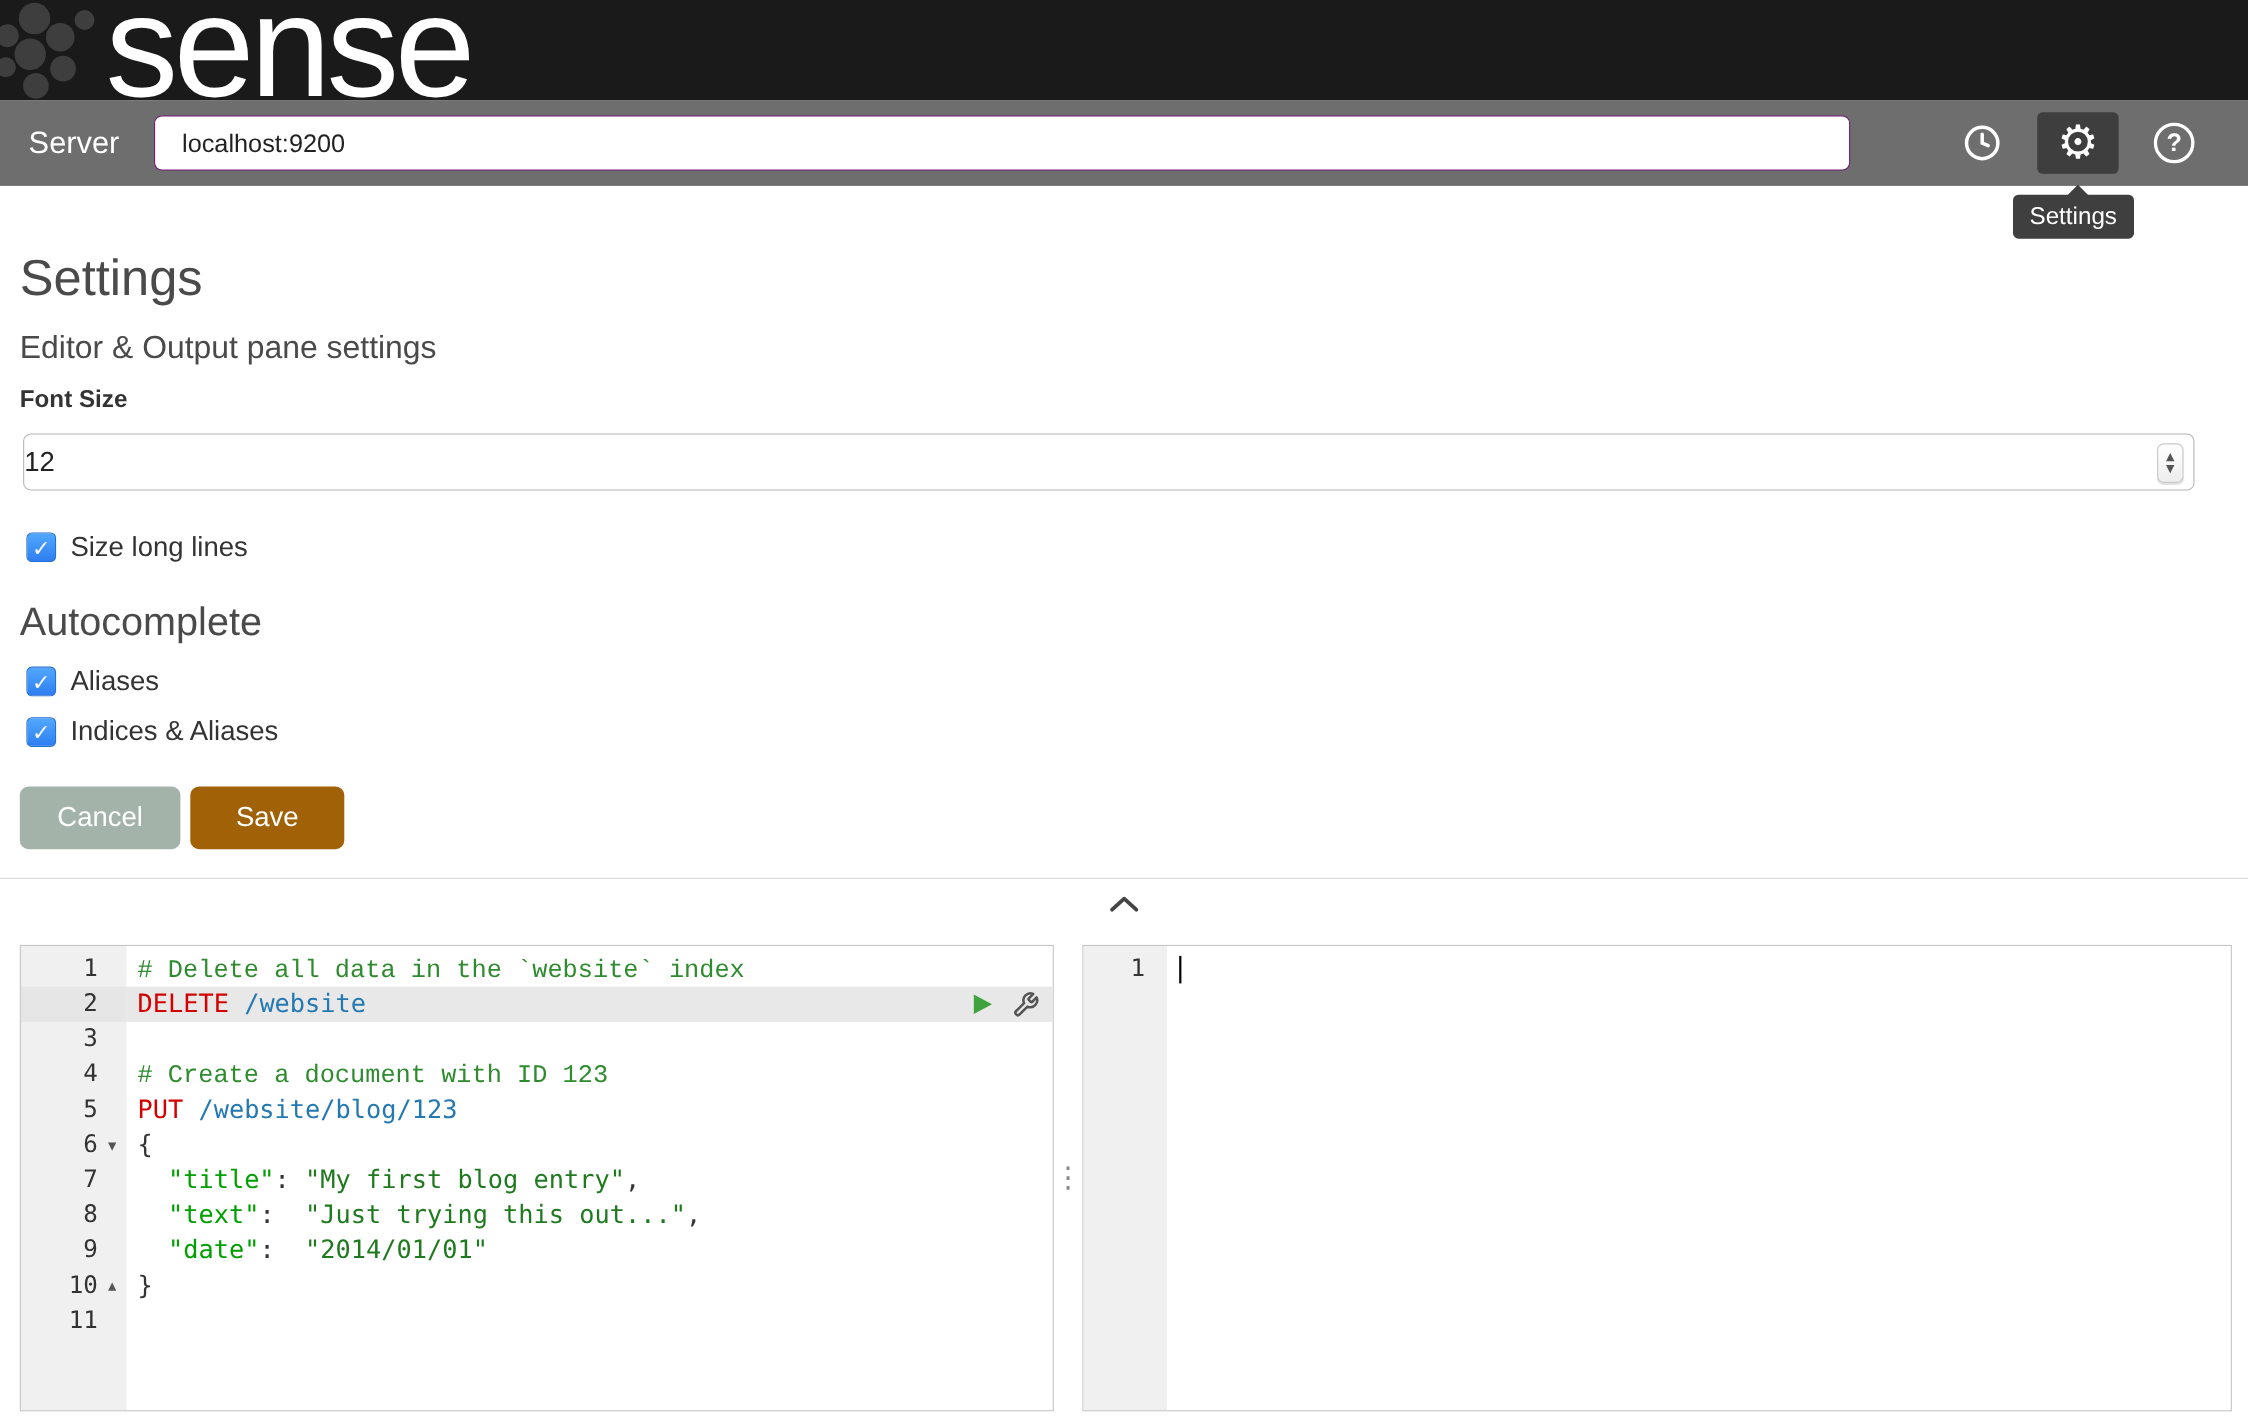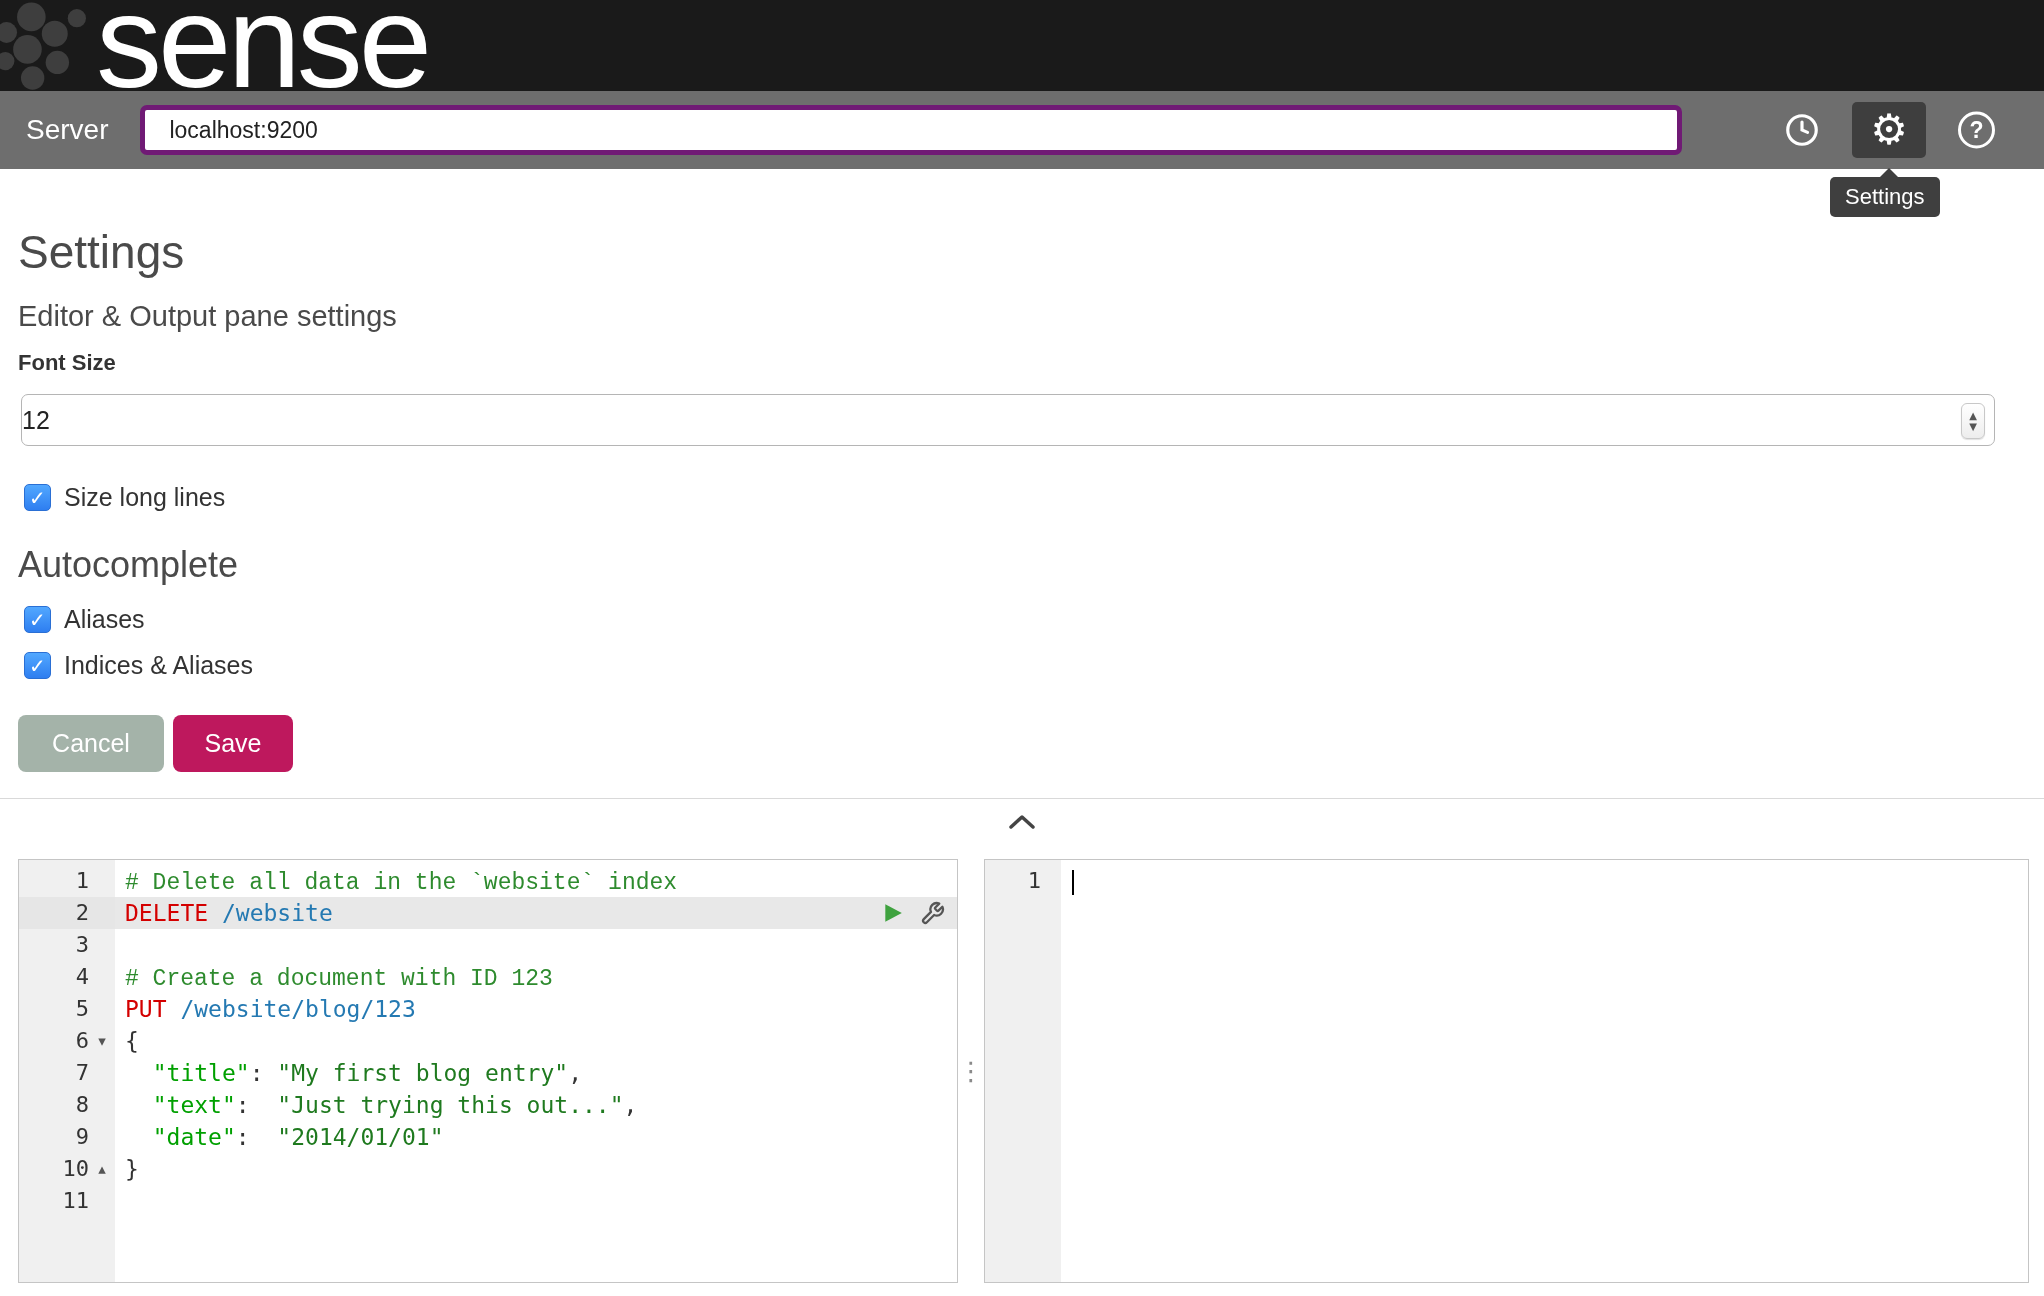--- a/index.html
+++ b/index.html
@@ -10,21 +10,21 @@
   
   .topbar { height:91px; background:#1a1a1a; display:flex; align-items:center; overflow:hidden; }
   .logo-icon { flex:0 0 auto; margin-left:-4px; }
   .logo-text { color:#fff; font-size:132px; line-height:91px; letter-spacing:-4px;
                margin-left:2px; transform:translateY(-4px); font-weight:normal; }
 
   
   .toolbar { height:78px; background:#6e6e6e; position:relative; display:flex; align-items:center; }
   .server-label { color:#fff; font-size:28px; margin-left:26px; }
   .server-input { margin-left:32px; width:1542px; height:50px; border-radius:7px;
-                  border:5px solid #701a75; font-size:23px; padding:0 24px; color:#222;
+                  border:1px solid #701a75; font-size:23px; padding:0 24px; color:#222;
                   outline:none; font-family:"Liberation Sans", sans-serif; }
   .icon-history { position:absolute; left:1782px; top:50%; transform:translateY(-50%);
                   width:40px; height:40px; display:flex; align-items:center; justify-content:center; }
   .btn-gear { position:absolute; left:1852px; top:11px; width:74px; height:56px;
               background:#3e3e3e; border-radius:5px; display:flex; align-items:center; justify-content:center; }
   .gear-glyph { color:#fff; font-size:42px; line-height:1; font-family:"DejaVu Sans", sans-serif; }
   .icon-help { position:absolute; left:1958px; top:50%; transform:translateY(-50%);
                width:37px; height:37px; border:3px solid #fff; border-radius:50%;
                display:flex; align-items:center; justify-content:center; }
   .help-glyph { color:#fff; font-size:23px; font-weight:bold; }
@@ -65,21 +65,21 @@
   .check-label { font-size:25px; color:#333; margin-left:13px; }
 
   .autocomplete-title { font-size:36px; line-height:36px; font-weight:normal; color:#4a4a4a;
                         margin:36px 0 0 18px; }
 
   .btn-row { display:flex; margin:36px 0 0 18px; }
   .btn { height:57px; border:none; border-radius:8px; color:#fff; font-size:25px;
          font-family:"Liberation Sans", sans-serif; display:flex; align-items:center;
          justify-content:center; cursor:pointer; }
   .btn-cancel { width:146px; background:#a4b3a9; }
-  .btn-save { width:120px; background:#be185d; margin-left:9px; }
+  .btn-save { width:140px; background:#a16207; margin-left:9px; }
 
   
   .collapse-bar { height:46px; border-top:1px solid #d9d9d9; display:flex;
                   align-items:center; justify-content:center; }
 
   
   .editor-wrap { display:flex; margin:15px 15px 0 18px; }
   .pane { height:424px; border:1px solid #c5c5c5; background:#fff; display:flex; overflow:hidden; }
   .pane-left { width:940px; }
   .pane-right { width:1045px; }

